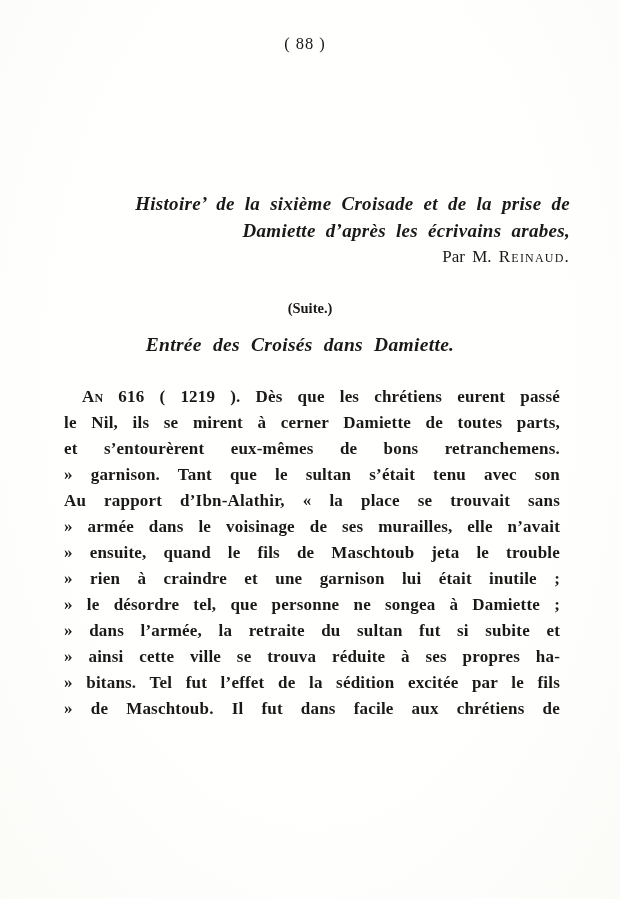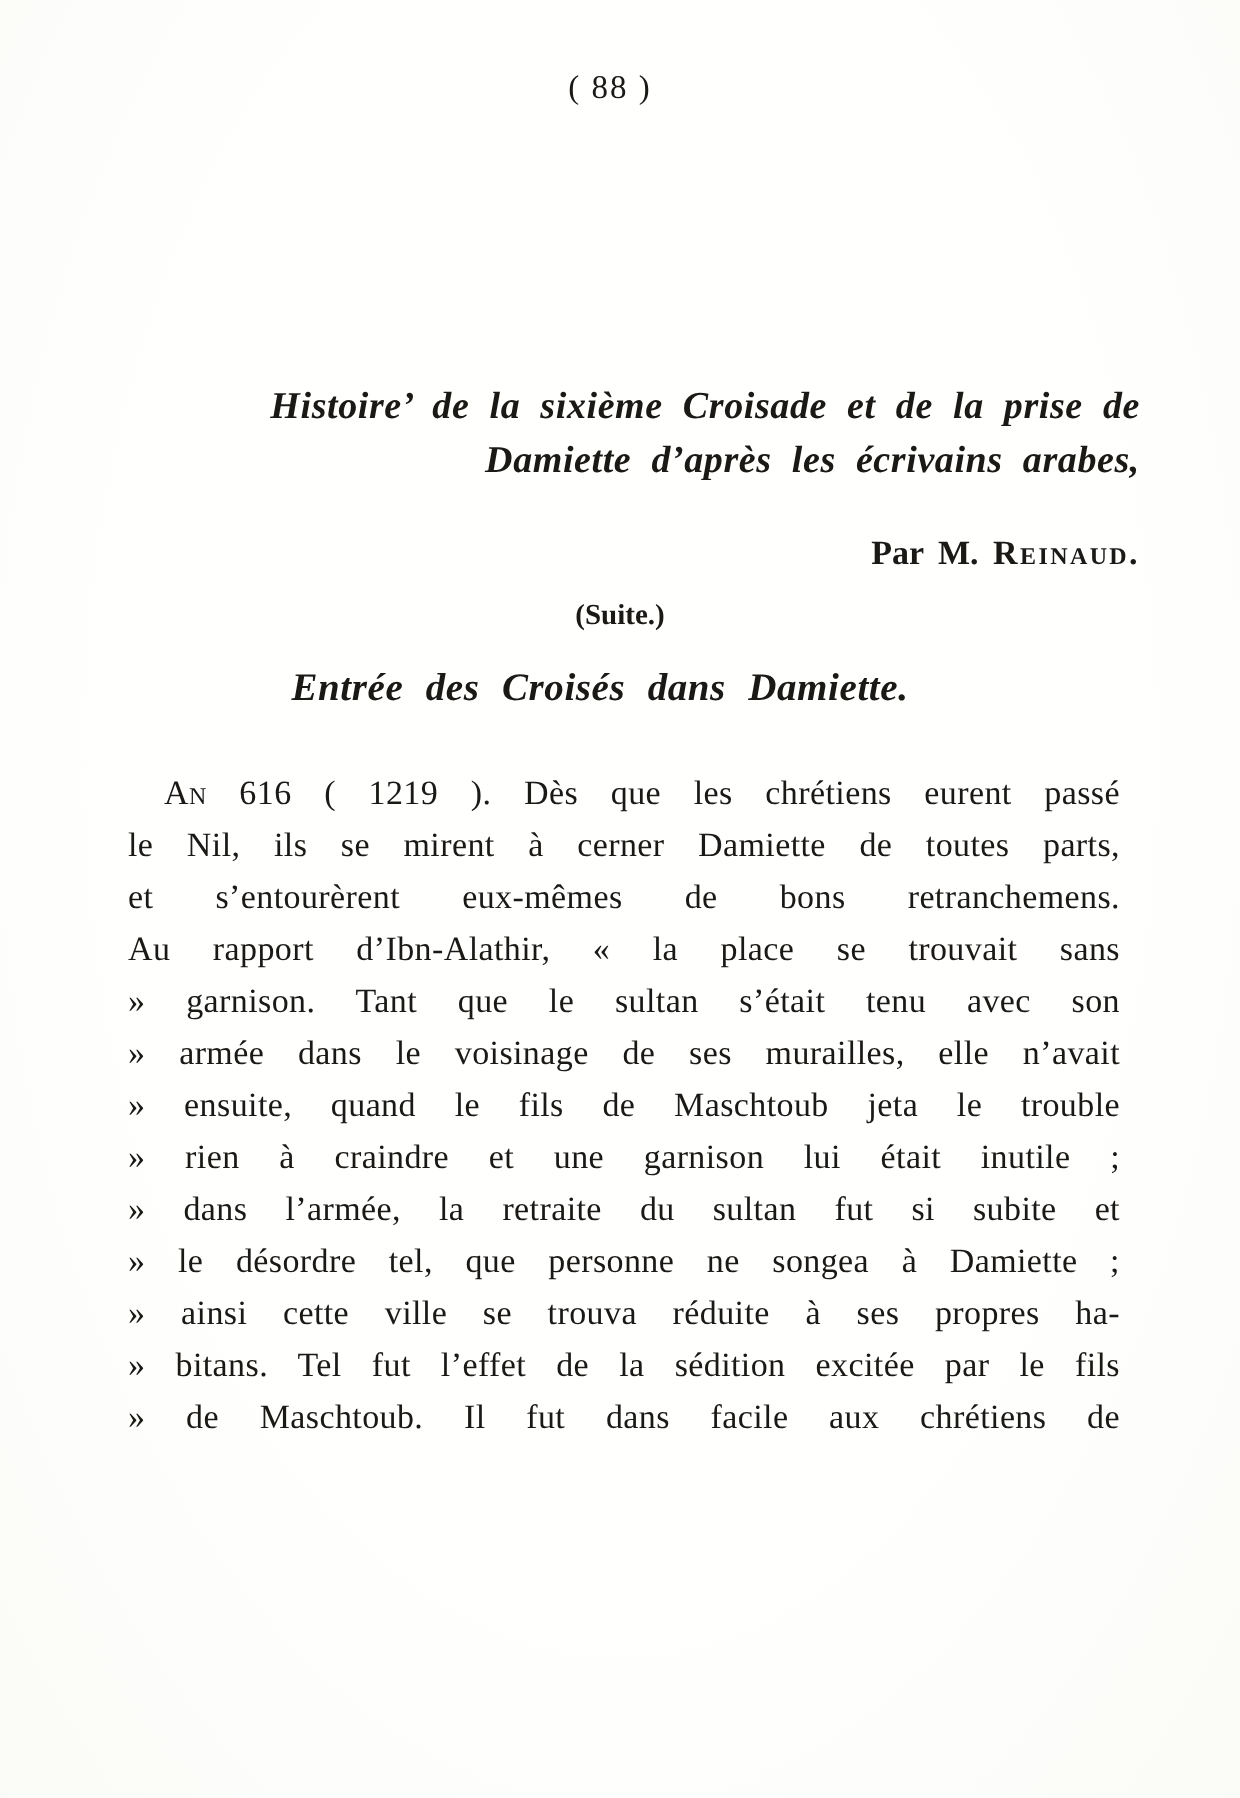--- a/index.html
+++ b/index.html
@@ -34,23 +34,23 @@
   }
   .title-line {
     font-style: italic;
     font-weight: 700;
     font-size: 19px;
     line-height: 27px;
     word-spacing: 5px;
     letter-spacing: 0.3px;
   }
   .byline {
-    margin-top: 20px;
+    margin-top: 0;
     font-size: 17px;
-    font-weight: 700;
+    font-weight: 400;
     line-height: 25px;
     word-spacing: 3px;
   }
   .byline .smallcaps {
     font-variant: small-caps;
     letter-spacing: 1.2px;
   }
 
   .suite {
     position: absolute;
@@ -76,21 +76,21 @@
   }
 
   .body-text {
     position: absolute;
     top: 384px;
     left: 64px;
     width: 496px;
   }
   .line {
     font-size: 17px;
-    font-weight: 400;
+    font-weight: 700;
     line-height: 26px;
     letter-spacing: 0.2px;
     text-align: justify;
     text-align-last: justify;
     white-space: nowrap; 
   }
   .line.justified { white-space: normal; }
   .indent { padding-left: 18px; }
   .smallcaps { font-variant: small-caps; }
 </style>
@@ -108,25 +108,25 @@
   </div>
 
   <div class="suite">(Suite.)</div>
 
   <div class="section-heading">Entrée des Croisés dans Damiette.</div>
 
   <div class="body-text">
     <div class="line justified indent"><span class="smallcaps">An</span><span> 616 ( 1219 ). Dès que les chrétiens eurent passé</span></div>
     <div class="line justified">le Nil, ils se mirent à cerner Damiette de toutes parts,</div>
     <div class="line justified">et s’entourèrent eux-mêmes de bons retranchemens.</div>
+    <div class="line justified">» garnison. Tant que le sultan s’était tenu avec son</div>
     <div class="line justified">Au rapport d’Ibn-Alathir, « la place se trouvait sans</div>
-    <div class="line justified">» garnison. Tant que le sultan s’était tenu avec son</div>
     <div class="line justified">» armée dans le voisinage de ses murailles, elle n’avait</div>
     <div class="line justified">» ensuite, quand le fils de Maschtoub jeta le trouble</div>
     <div class="line justified">» rien à craindre et une garnison lui était inutile ;</div>
+    <div class="line justified">» le désordre tel, que personne ne songea à Damiette ;</div>
     <div class="line justified">» dans l’armée, la retraite du sultan fut si subite et</div>
-    <div class="line justified">» le désordre tel, que personne ne songea à Damiette ;</div>
     <div class="line justified">» ainsi cette ville se trouva réduite à ses propres ha-</div>
     <div class="line justified">» bitans. Tel fut l’effet de la sédition excitée par le fils</div>
     <div class="line justified">» de Maschtoub. Il fut dans facile aux chrétiens de</div>
   </div>
 
 </div>
 
 </body></html>

